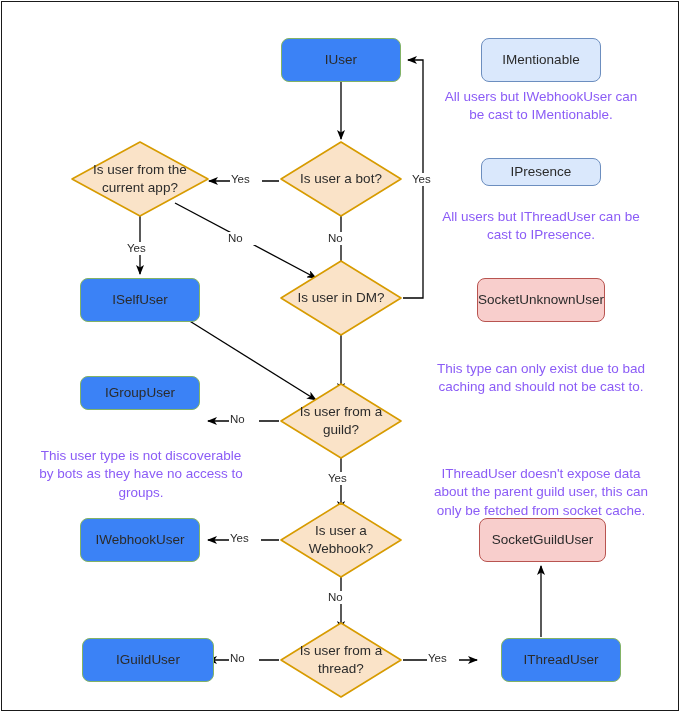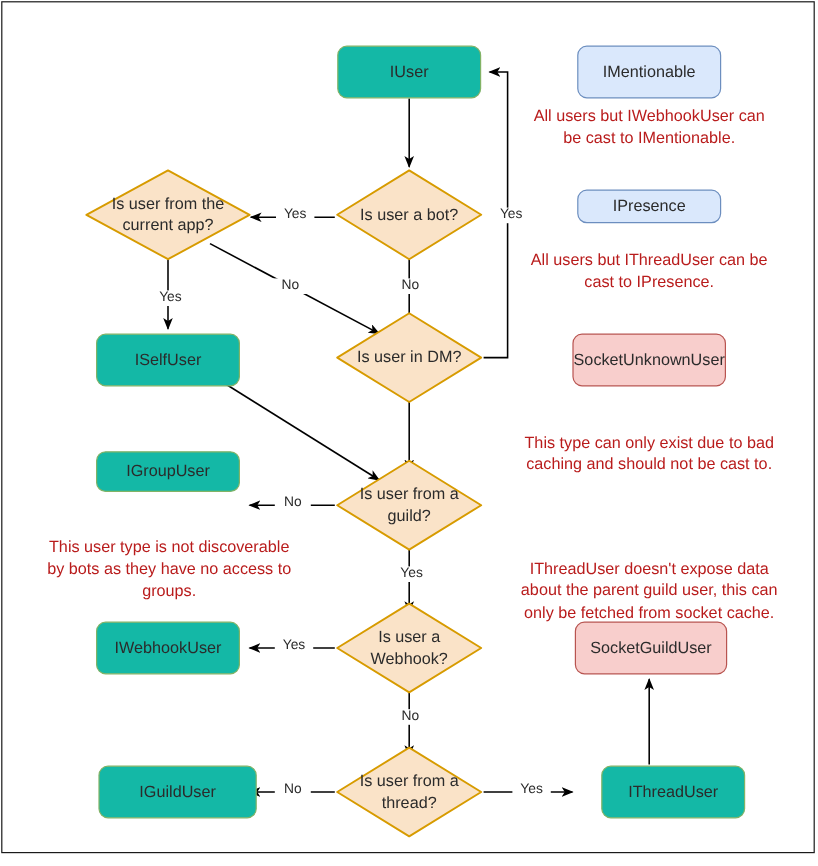--- a/index.html
+++ b/index.html
@@ -46,21 +46,21 @@
     text-align: center;
     font-size: 13.5px;
     color: #2b2b2b;
     line-height: 1.3;
   }
   .box {
     border-radius: 8px;
     border: 1px solid;
   }
   .box.green {
-    background: #14b8a6;
+    background: #3b82f6;
     border-color: #82b366;
   }
   .box.blue {
     background: #dae8fc;
     border-color: #6c8ebf;
   }
   .box.red {
     background: #f8cecc;
     border-color: #b85450;
   }
@@ -85,30 +85,30 @@
     font-size: 13.5px;
     color: #2b2b2b;
     line-height: 1.32;
     padding: 0 14px;
     box-sizing: border-box;
   }
   .note {
     position: absolute;
     text-align: center;
     font-size: 13.5px;
-    color: #b91c1c;
+    color: #8b5cf6;
     line-height: 1.36;
   }
   .edge-label {
     position: absolute;
     font-size: 11.5px;
     color: #2b2b2b;
     background: #ffffff;
     padding: 0 1px;
-    text-align: center;
+    text-align: left;
     line-height: 1.1;
   }
 </style>
 </head>
 <body>
 
 <div id="canvas">
   <div id="frame"></div>
 
   <svg id="edges" viewBox="0 0 682 722">

